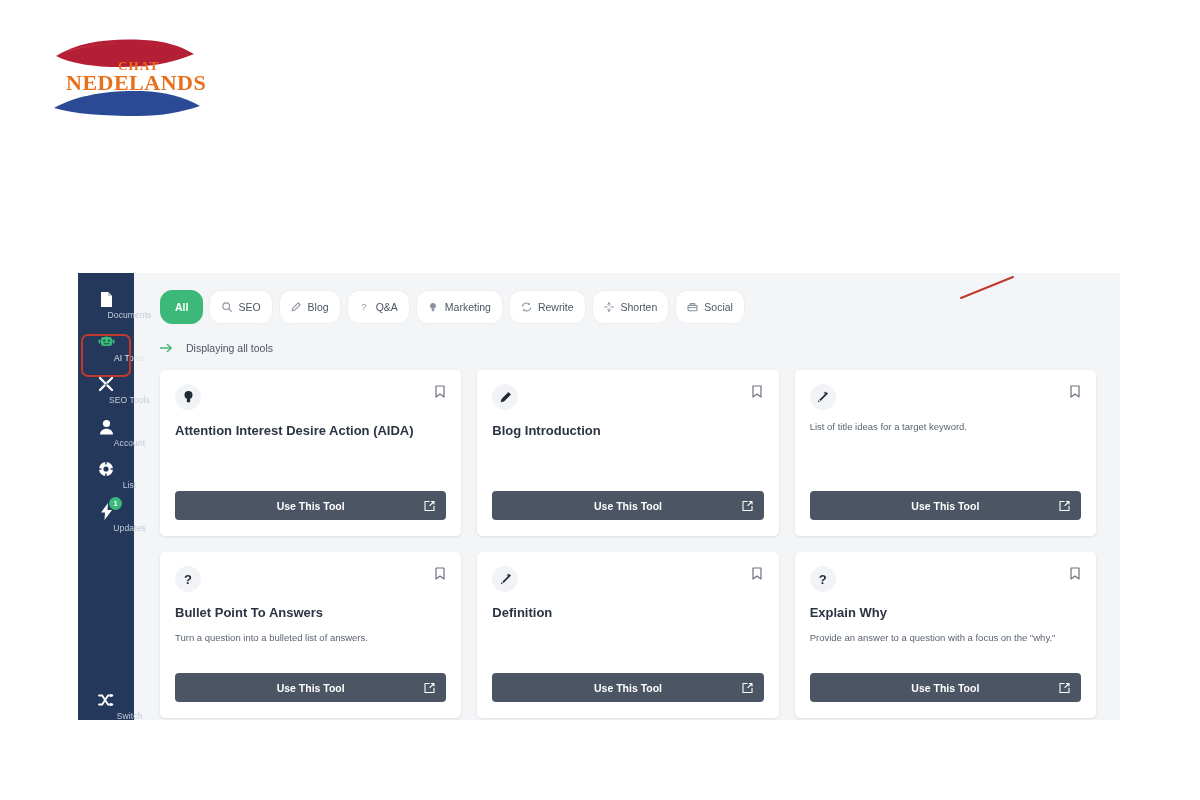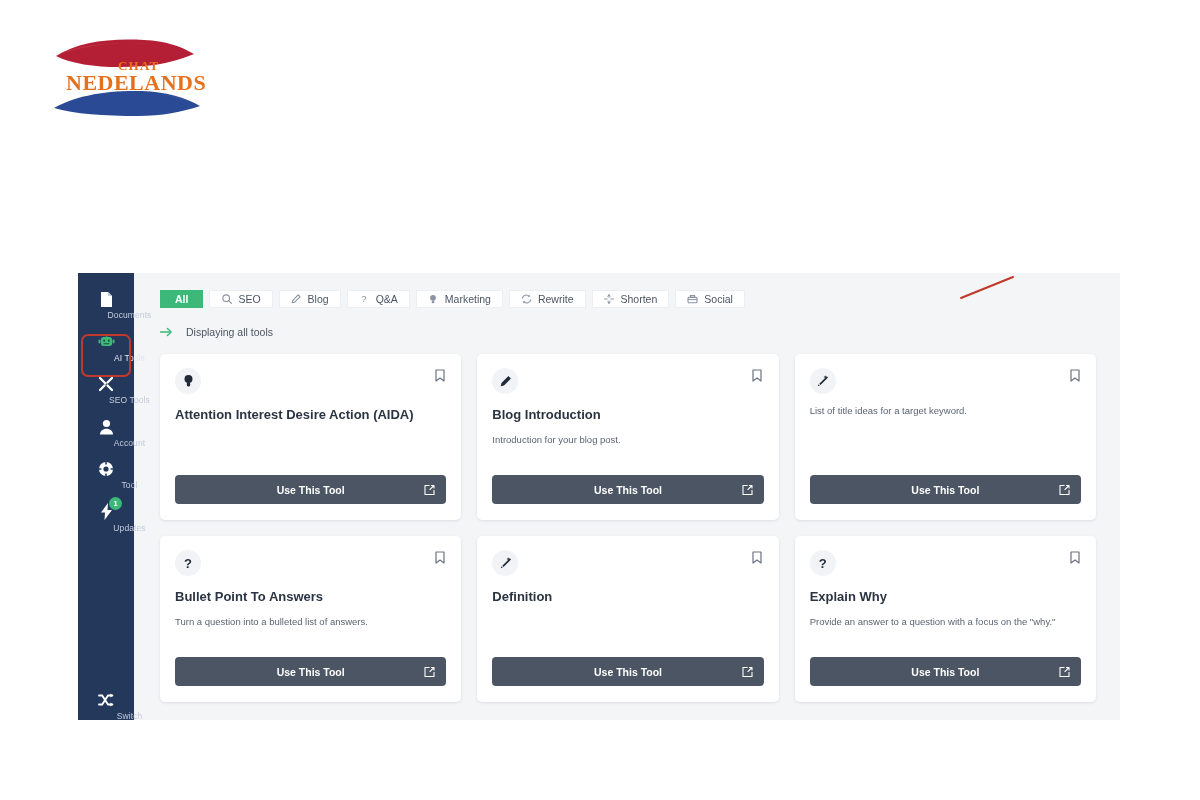--- a/index.html
+++ b/index.html
@@ -119,22 +119,22 @@
     padding: 17px 0 0 26px;
   }
   .tabs {
     display: flex;
     gap: 6px;
     align-items: center;
   }
   .tab {
     background: #ffffff;
     border: 1px solid #eceef1;
-    border-radius: 0;
-    height: 18px;
+    border-radius: 12px;
+    height: 34px;
     padding: 0 11px;
     display: flex;
     align-items: center;
     gap: 6px;
     font-size: 10.5px;
     color: #4b5563;
     box-sizing: border-box;
     white-space: nowrap;
   }
   .tab.active {
@@ -337,21 +337,21 @@
     </div>
 
     <div class="side-item">
       <span class="side-icon">
         <svg width="16" height="16" viewBox="0 0 16 16">
             <circle cx="8" cy="8" r="7" fill="#fff"></circle>
             <circle cx="8" cy="8" r="2.6" fill="#24385b"></circle>
             <path d="M8 1v2.4M8 12.6V15M1 8h2.4M12.6 8H15" stroke="#24385b" stroke-width="1.5"></path>
           </svg>
       </span>
-      <span class="side-label">Tool</span>
+      <span class="side-label">List</span>
     </div>
 
     <div class="side-item">
       <span class="badge">1</span>
       <span class="side-icon">
         <svg width="11" height="17" viewBox="0 0 11 17">
             <path d="M7 0L0 9.5h4L3.5 17 11 7H6.5z" fill="#fff"></path>
           </svg>
       </span>
       <span class="side-label">Updates</span>
@@ -498,21 +498,20 @@
                   <path d="M9.4 1.1l2.5 2.5-6.9 6.9-3.3.8.8-3.3z" fill="currentColor"></path>
                 </svg>
             </span>
             <span class="bookmark">
               <svg width="10" height="13" viewBox="0 0 10 13">
                   <path d="M1 1h8v11L5 9 1 12z" fill="none" stroke="currentColor" stroke-width="1.2" stroke-linejoin="round"></path>
                 </svg>
             </span>
           </div>
           <div class="card-title">Blog Introduction</div>
-          <div class="card-desc">Introduction for your blog post.</div>
           <div class="card-spacer"></div>
           <div class="use-btn">
             <span>Use This Tool</span>
             <span class="ext">
               <svg width="11" height="11" viewBox="0 0 11 11">
                   <path d="M5.6 1H1v9h9V5.4" fill="none" stroke="currentColor" stroke-width="1.1" stroke-linejoin="round"></path>
                   <path d="M7 1h3v3M10 1L5.6 5.4" fill="none" stroke="currentColor" stroke-width="1.1" stroke-linejoin="round"></path>
                 </svg>
             </span>
           </div>

